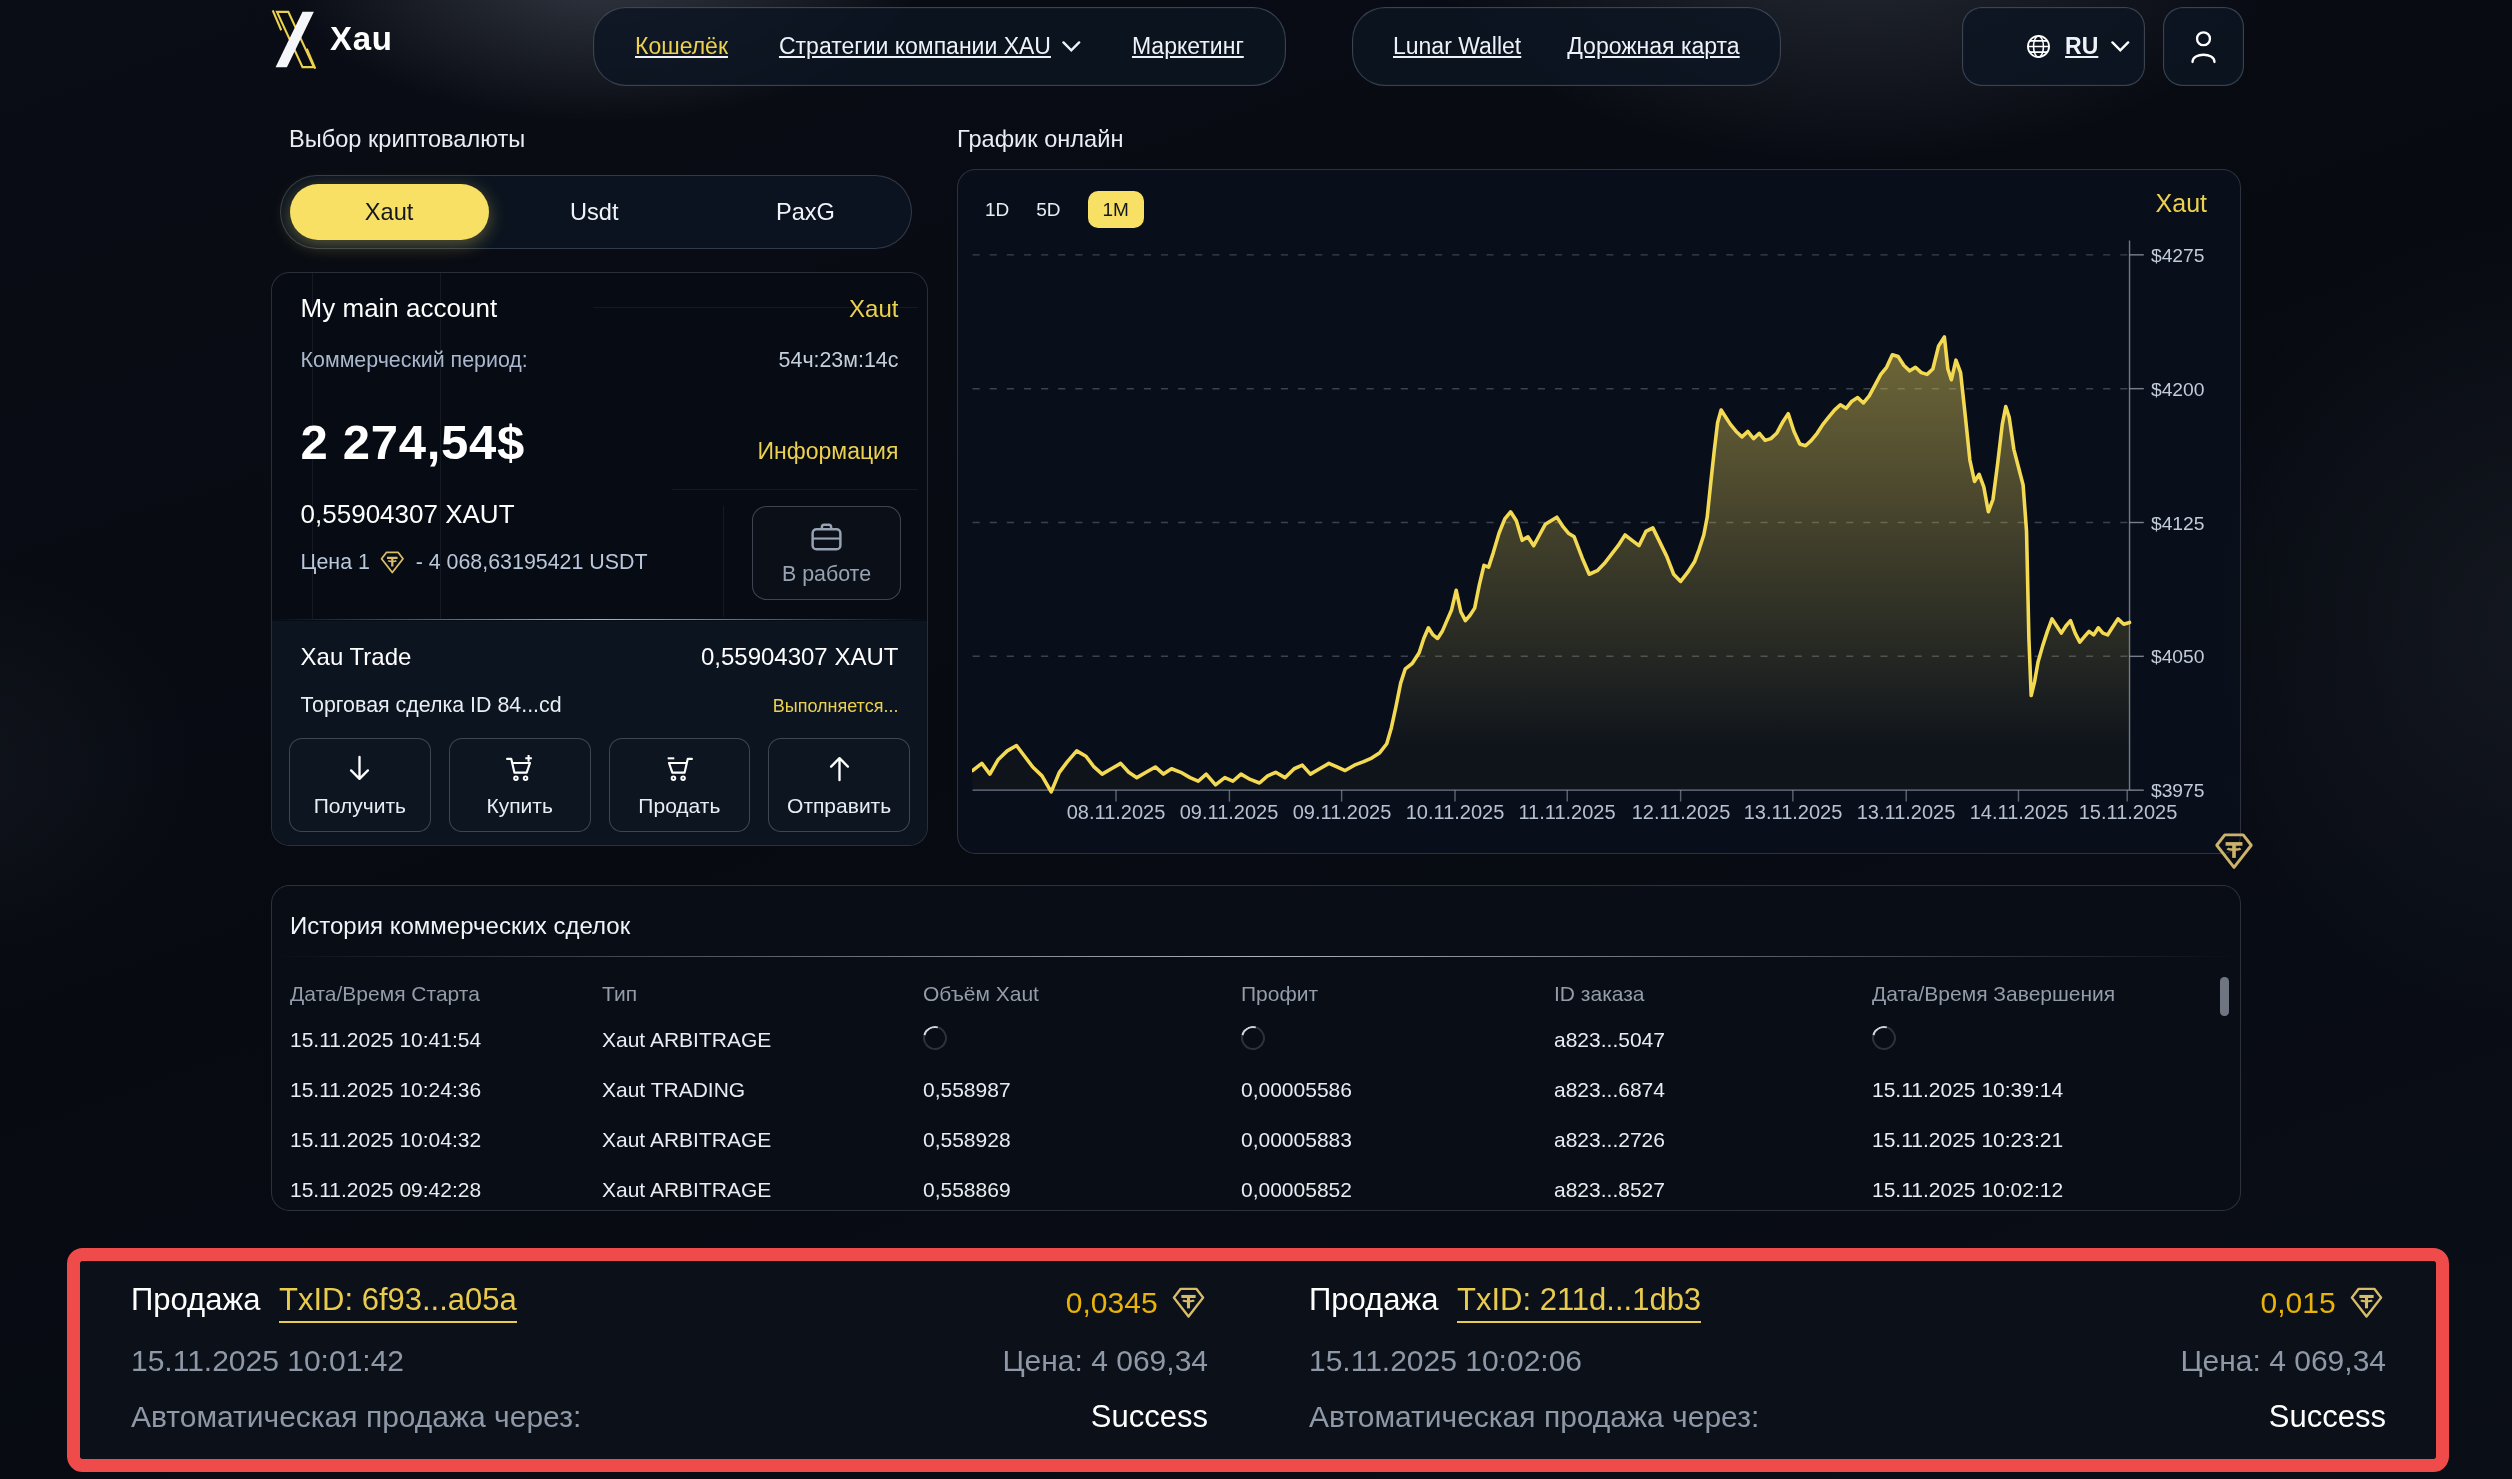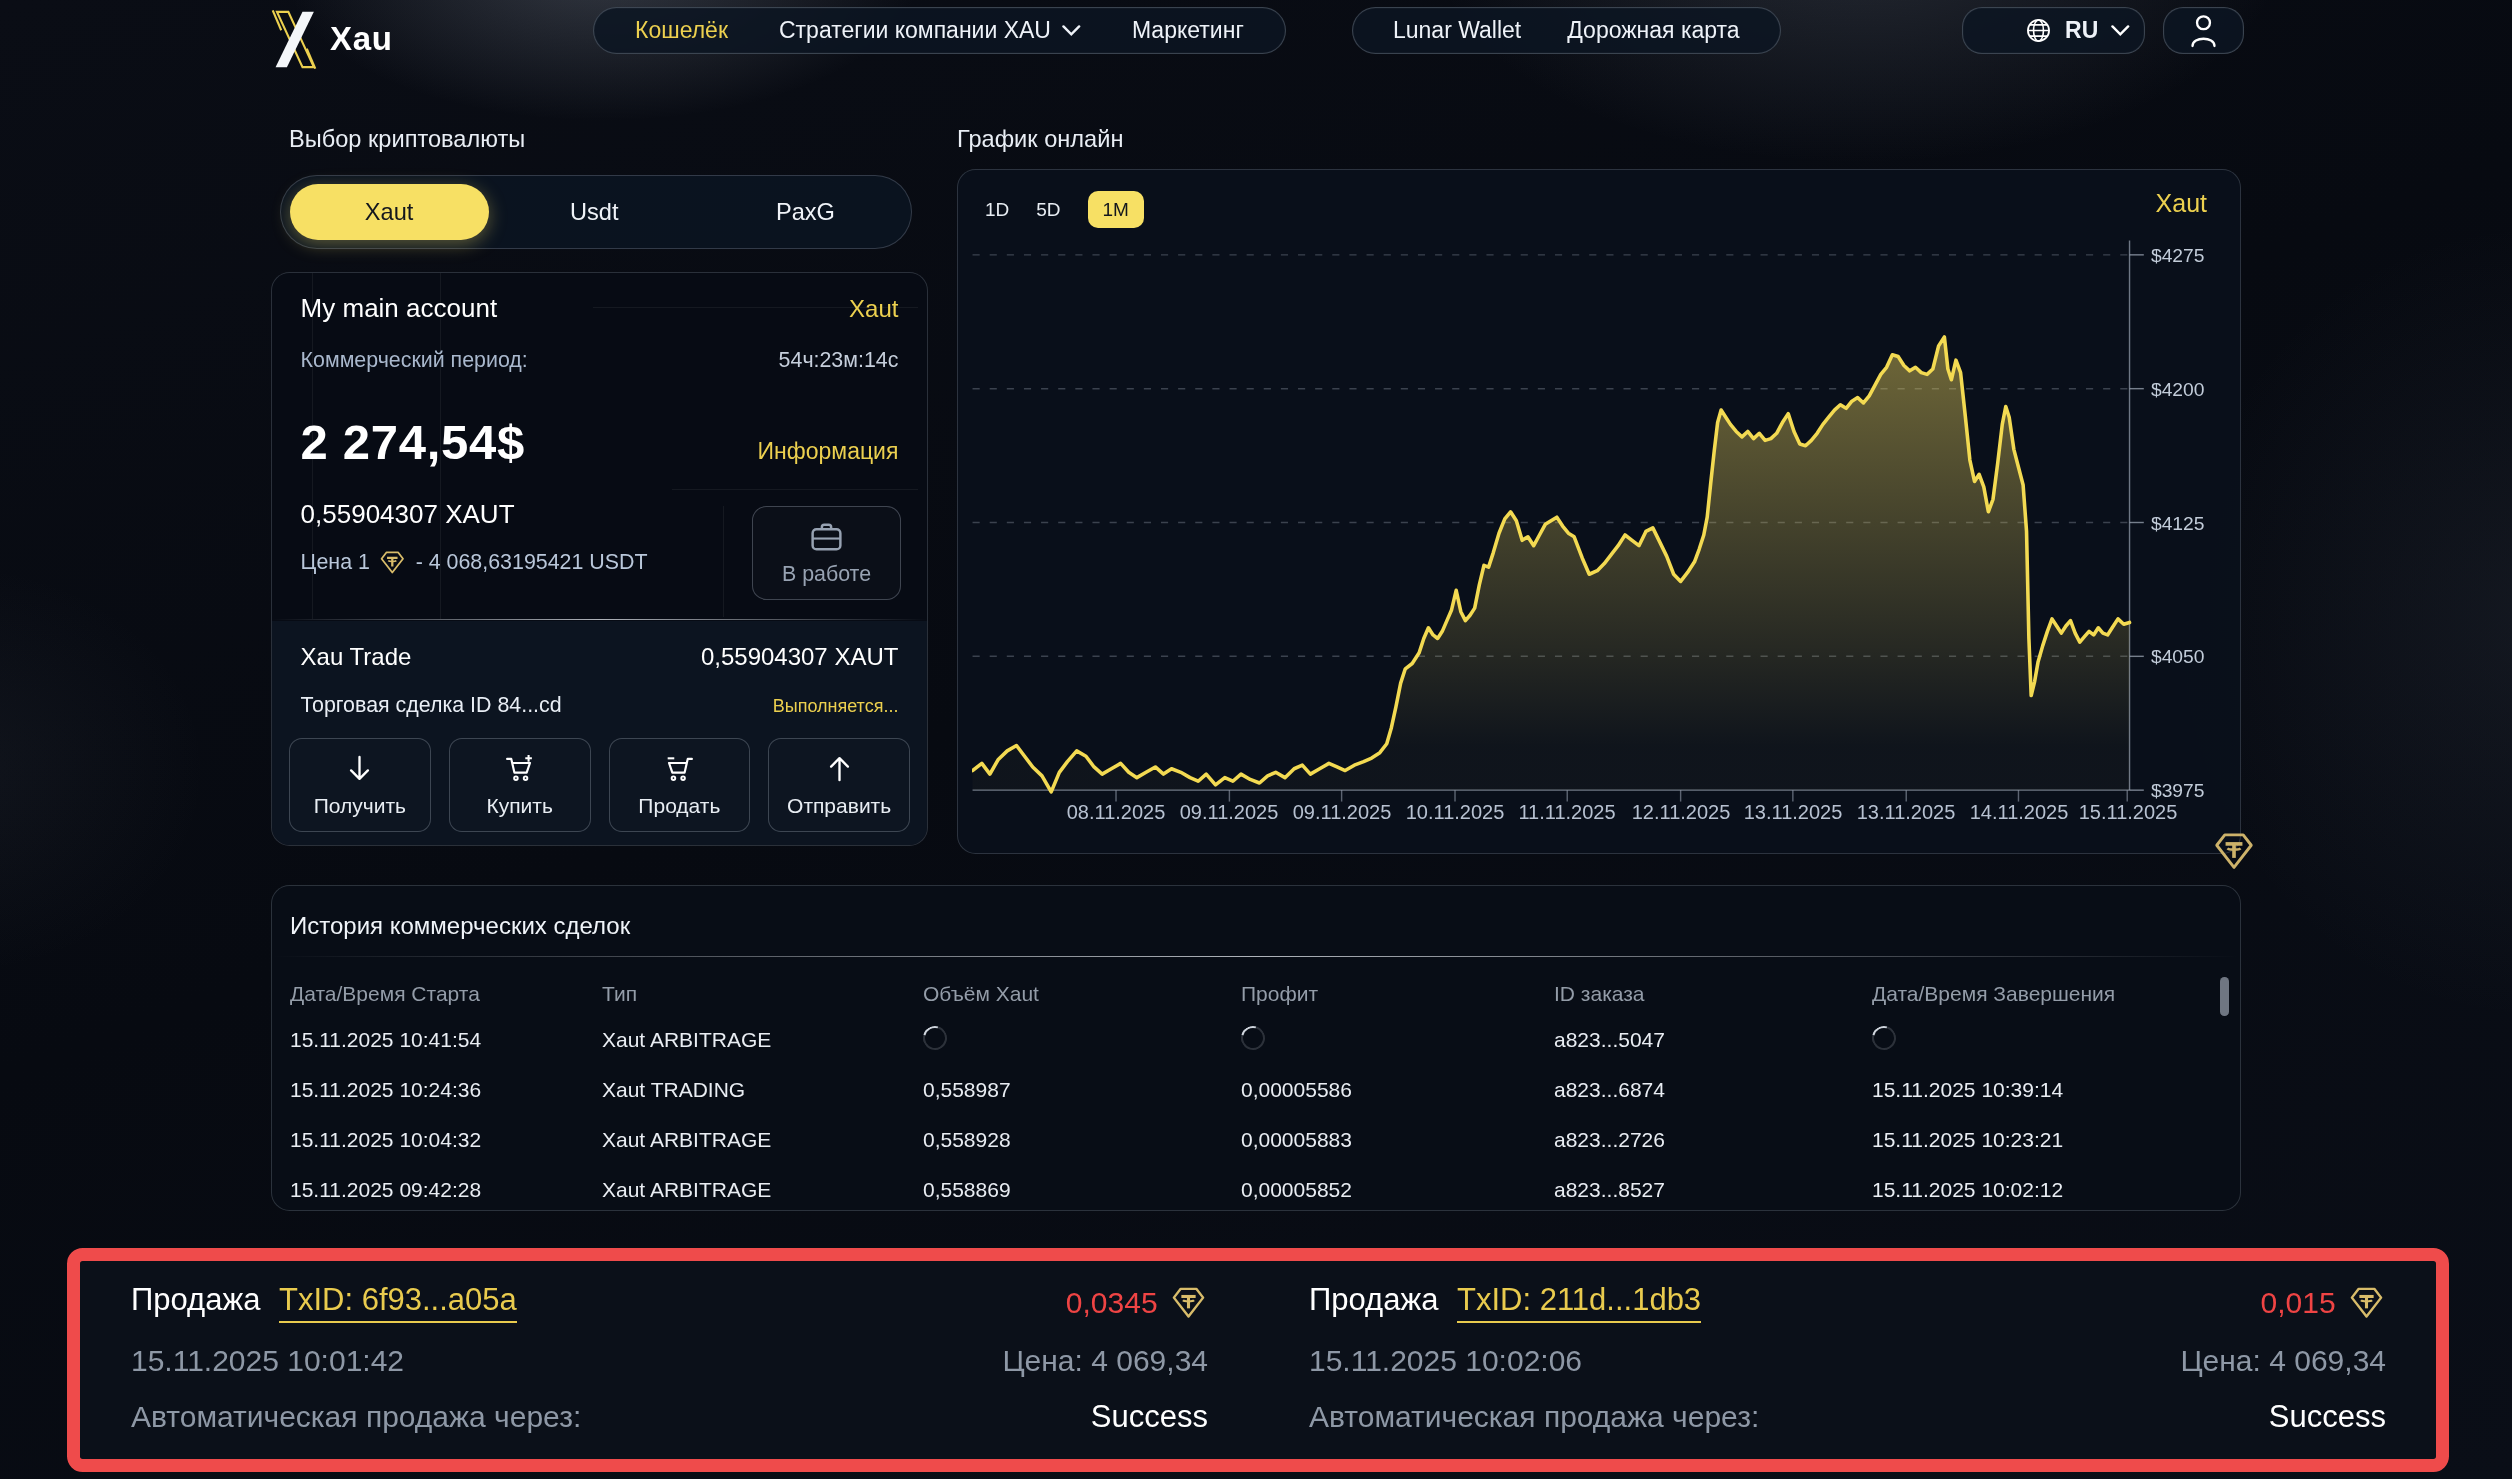--- a/index.html
+++ b/index.html
@@ -9,24 +9,25 @@
     font-family:"Liberation Sans",sans-serif;color:#eef2f8;
     background:
       radial-gradient(514px 243px at 24% -2%, rgba(168,178,193,.26), transparent 62%),
       radial-gradient(714px 371px at 74% -4%, rgba(150,160,176,.20), transparent 60%),
       radial-gradient(586px 643px at 101% 42%, rgba(120,130,146,.10), transparent 62%),
       radial-gradient(428px 343px at -2% 52%, rgba(120,130,146,.08), transparent 60%),
       linear-gradient(160deg,#0a0d15 0%,#070a11 45%,#0a0e17 100%);
   }
   
   .pill{
-    display:flex;align-items:center;height:47px;border-radius:33px;
+    display:flex;align-items:center;height:79px;border-radius:33px;
     background:rgba(12,21,34,.85);
     border:1.4px solid rgba(180,190,205,.28);
     box-shadow:0 0 0 0.7px rgba(255,255,255,.04) inset;
+    text-decoration:underline;
   }
   .silver-line{background:linear-gradient(90deg,rgba(230,235,241,0) 0%,rgba(230,235,241,.75) 50%,rgba(230,235,241,0) 100%);height:1.4px;}
   .panel{
     background:rgba(10,16,26,.92);
     border:1.4px solid rgba(170,180,195,.22);
     border-radius:18.6px;
   }
   .yellow{color:#ecd04f;}
   svg{display:block;}
   
@@ -105,21 +106,21 @@
   
   #tx-annotation{
     position:absolute;left:67px;top:1248px;width:2382px;height:224px;
     border:13px solid #ef4b4b;border-radius:15.7px;background:#0b1019;display:flex;
   }
   .tx-col{flex:1;display:flex;flex-direction:column;justify-content:space-between;padding:21.4px 50px 24px 51px;}
   .tx-row{display:flex;justify-content:space-between;align-items:center;}
   .tx-head-left{display:flex;align-items:baseline;gap:18.6px;}
   .tx-type{font-size:31px;color:#fff;}
   .tx-link{font-size:31px;color:#e9cb4e;border-bottom:2.9px solid #e9cb4e;padding-bottom:2.9px;cursor:pointer;}
-  .tx-amount{display:flex;align-items:center;gap:11.4px;font-size:30px;color:#ef4444;}
+  .tx-amount{display:flex;align-items:center;gap:11.4px;font-size:30px;color:#eab308;}
   .tx-grey{font-size:30px;color:#8e98a6;}
   .tx-status{font-size:31px;color:#fff;font-weight:500;}
   .tether{width:39px;height:39px;color:#d8bc6a;}
   .tether.small{width:28.6px;height:28.6px;}
 </style>
 </head>
 <body>
 
 <svg width="0" height="0" style="position:absolute">
   <defs>

